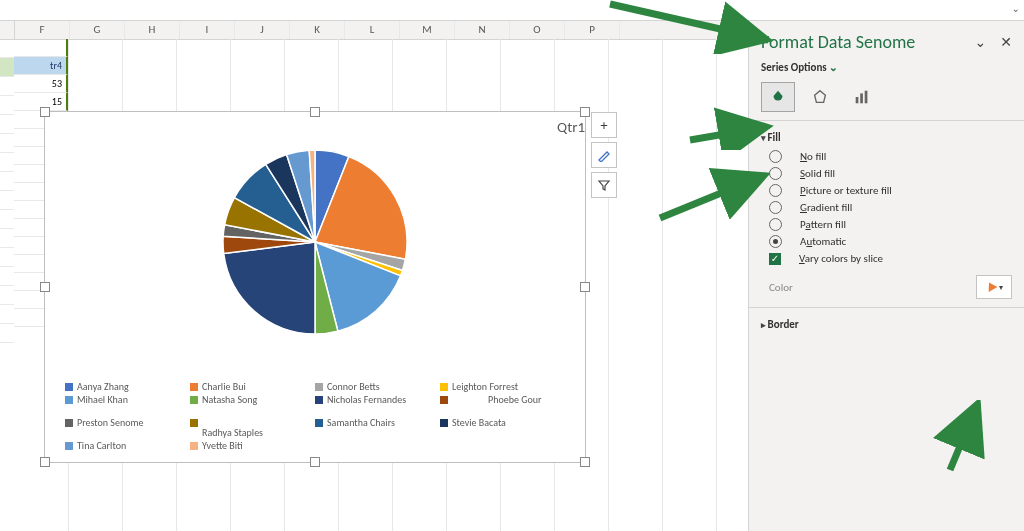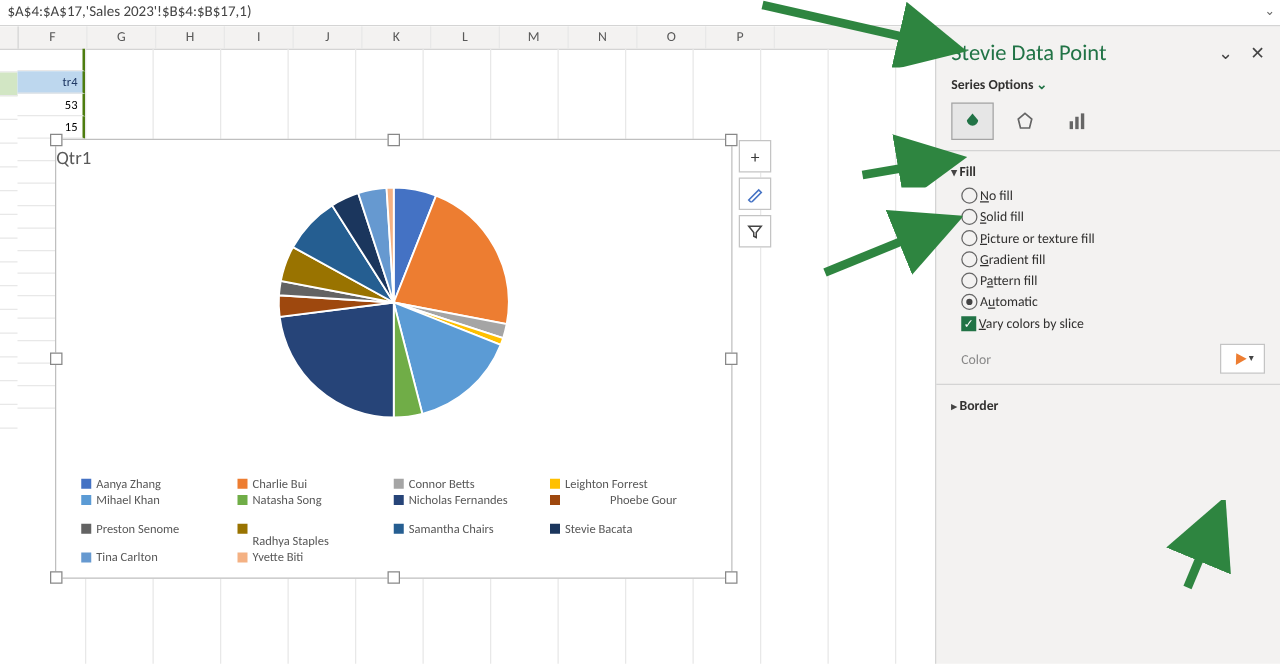--- a/index.html
+++ b/index.html
@@ -16,57 +16,56 @@
 .cell-b{position:absolute;left:14px;top:18px}
 .cell-b div{height:18px;line-height:18px;width:54px;border-right:2px solid #4d7c0f;border-bottom:1px solid #e8e8e8;text-align:right;padding-right:4px;box-sizing:border-box;font-size:10px}
 .cell-b div.selcell{background:#bdd7ee;color:#1f3864}
 .grid-cols{position:absolute;left:14px;top:18px;right:0;bottom:0;pointer-events:none}
 .grid-cols span{position:absolute;top:0;bottom:0;width:1px;background:#e8e8e8}
 .chart-box{position:absolute;left:44px;top:90px;width:540px;height:350px;background:#fff;border:1px solid #bfbfbf;display:flex;flex-direction:column}
 .handle{width:8px;height:8px;background:#fff;border:1px solid #888;position:absolute}
 .h-tl{left:-5px;top:-5px}.h-tm{left:calc(50% - 5px);top:-5px}.h-tr{right:-5px;top:-5px}
 .h-ml{left:-5px;top:calc(50% - 5px)}.h-mr{right:-5px;top:calc(50% - 5px)}
 .h-bl{left:-5px;bottom:-5px}.h-bm{left:calc(50% - 5px);bottom:-5px}.h-br{right:-5px;bottom:-5px}
-.chart-title{text-align:left;font-size:15px;color:#595959;padding-top:6px}
+.chart-title{text-align:right;font-size:15px;color:#595959;padding-top:6px}
 .pie-holder{flex:1;display:flex;justify-content:center;align-items:flex-start;padding-top:6px}
 .legend{padding:4px 20px 10px;display:flex;flex-wrap:wrap;color:#595959;font-size:10px;row-gap:0}
 .legend span{display:flex;align-items:center;width:25%}
 .legend i{width:8px;height:8px;margin-right:4px;display:inline-block}
 .chart-btns{position:absolute;right:-32px;top:0;display:flex;flex-direction:column;gap:4px}
 .chart-btns div{width:24px;height:24px;border:1px solid #c4c4c4;background:#fff;display:flex;align-items:center;justify-content:center;color:#3b3b3b;font-size:14px}
 .pane{width:276px;background:#f3f2f1;border-left:1px solid #d4d4d4;padding:10px 12px;box-sizing:border-box;color:#323130}
 .pane .title-row{display:flex;align-items:center;justify-content:space-between;margin-bottom:8px}
 .pane h1{margin:0;font-size:18px;font-weight:400;color:#217346}
 .pane .xbtn{color:#444;font-size:14px}
 .series-opt{font-size:11px;font-weight:bold;color:#323130;margin-bottom:8px}
 .series-opt .chev{color:#217346;margin-left:2px}
 .tabs{display:flex;gap:8px;margin-bottom:8px}
 .tab{width:32px;height:28px;border:1px solid transparent;display:flex;align-items:center;justify-content:center}
 .tab.active{border:1px solid #a4a4a4;background:#e6e6e6}
 .tab svg{width:18px;height:18px}
 .section-head{font-weight:bold;font-size:11px;margin:10px 0 6px;cursor:pointer}
 .section-head::before{content:"▾ ";color:#444;font-size:9px}
 .section-head.collapsed::before{content:"▸ "}
-.radio-row,.check-row{display:flex;align-items:center;gap:2px;font-size:11px;margin:4px 0 4px 8px;color:#323130}
+.radio-row,.check-row{display:flex;align-items:center;gap:18px;font-size:11px;margin:4px 0 4px 8px;color:#323130}
 .radio-row .r{width:11px;height:11px;border:1px solid #666;border-radius:50%;display:flex;align-items:center;justify-content:center}
 .radio-row .r.sel::after{content:"";width:5px;height:5px;background:#444;border-radius:50%}
 .check-row .c{width:12px;height:12px;background:#217346;color:#fff;display:flex;align-items:center;justify-content:center;font-size:10px}
 .color-row{display:flex;align-items:center;justify-content:space-between;margin:10px 0 8px 8px;font-size:11px;color:#888}
 .color-btn{width:34px;height:22px;border:1px solid #c4c4c4;background:#fff;display:flex;align-items:center;justify-content:center;gap:2px}
 .color-btn .buck{width:12px;height:12px;position:relative}
 .color-btn .buck::before{content:"";position:absolute;width:0;height:0;border-left:5px solid transparent;border-right:5px solid transparent;border-bottom:8px solid #ed7d31;transform:rotate(-30deg);left:1px;top:1px}
 .hr{height:1px;background:#d4d4d4;margin:6px -12px}
 .arrow{position:absolute;pointer-events:none}
 .u{text-decoration:underline}
 </style>
 </head>
 <body>
 
 <div class="formula-bar">
-  <span>$A$4:$A$17,'Sales 2023'!$B$4:$B$17,1)</span>
   <span class="drop">⌄</span>
 </div>
 
 <div class="main">
   <div class="sheet-area">
     <div class="col-headers" id="colh">
         <div></div>
         <div>F</div>
         <div>G</div>
         <div>H</div>
@@ -228,21 +227,21 @@
             <svg width="14" height="14">
               <path d="M2 3 H12 L8 8 V12 L6 11 V8 Z" fill="none" stroke="#444" stroke-width="1.2"></path>
             </svg>
           </div>
       </div>
     </div>
   </div>
 
   <div class="pane">
     <div class="title-row">
-      <h1>Stevie Data Point</h1>
+      <h1>Format Data Senome</h1>
       <div style="display:flex;gap:14px">
         <span class="xbtn">⌄</span>
         <span class="xbtn">✕</span>
       </div>
     </div>
     <div class="series-opt">
       <span>Series Options</span><span class="chev">⌄</span>
     </div>
     <div class="tabs">
       <div class="tab active">

